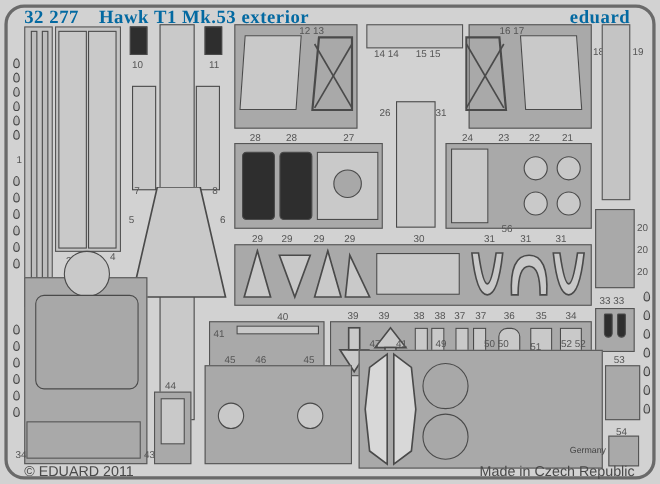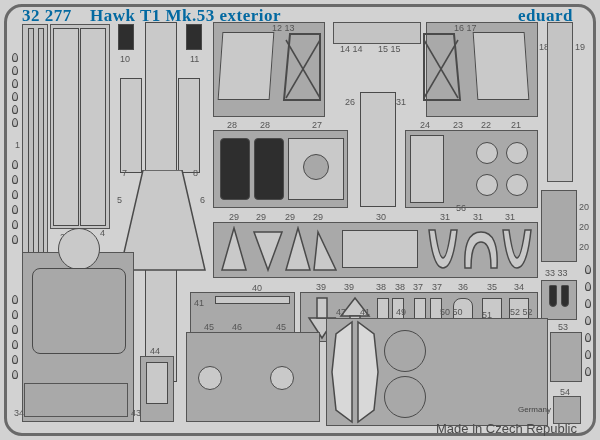--- a/index.html
+++ b/index.html
@@ -225,17 +225,18 @@
   <div class="drop" style="left:12px;top:370px;"></div>
 
   <div class="drop" style="left:585px;top:265px;"></div>
   <div class="drop" style="left:585px;top:282px;"></div>
   <div class="drop" style="left:585px;top:299px;"></div>
   <div class="drop" style="left:585px;top:316px;"></div>
   <div class="drop" style="left:585px;top:333px;"></div>
   <div class="drop" style="left:585px;top:350px;"></div>
   <div class="drop" style="left:585px;top:367px;"></div>
 
+  <div class="abs foot" style="left:22px;top:421px;">© EDUARD 2011</div>
   <div class="abs foot" style="left:436px;top:421px;">Made in Czech Republic</div>
 
   <div class="abs wm3" style="left:518px;top:405px;">Germany</div>
 
 </div>
 
 </body></html>

